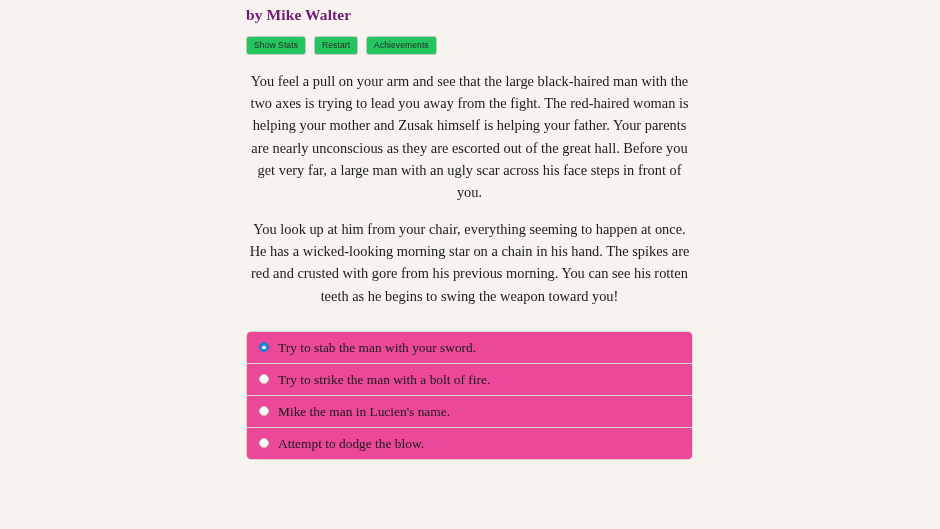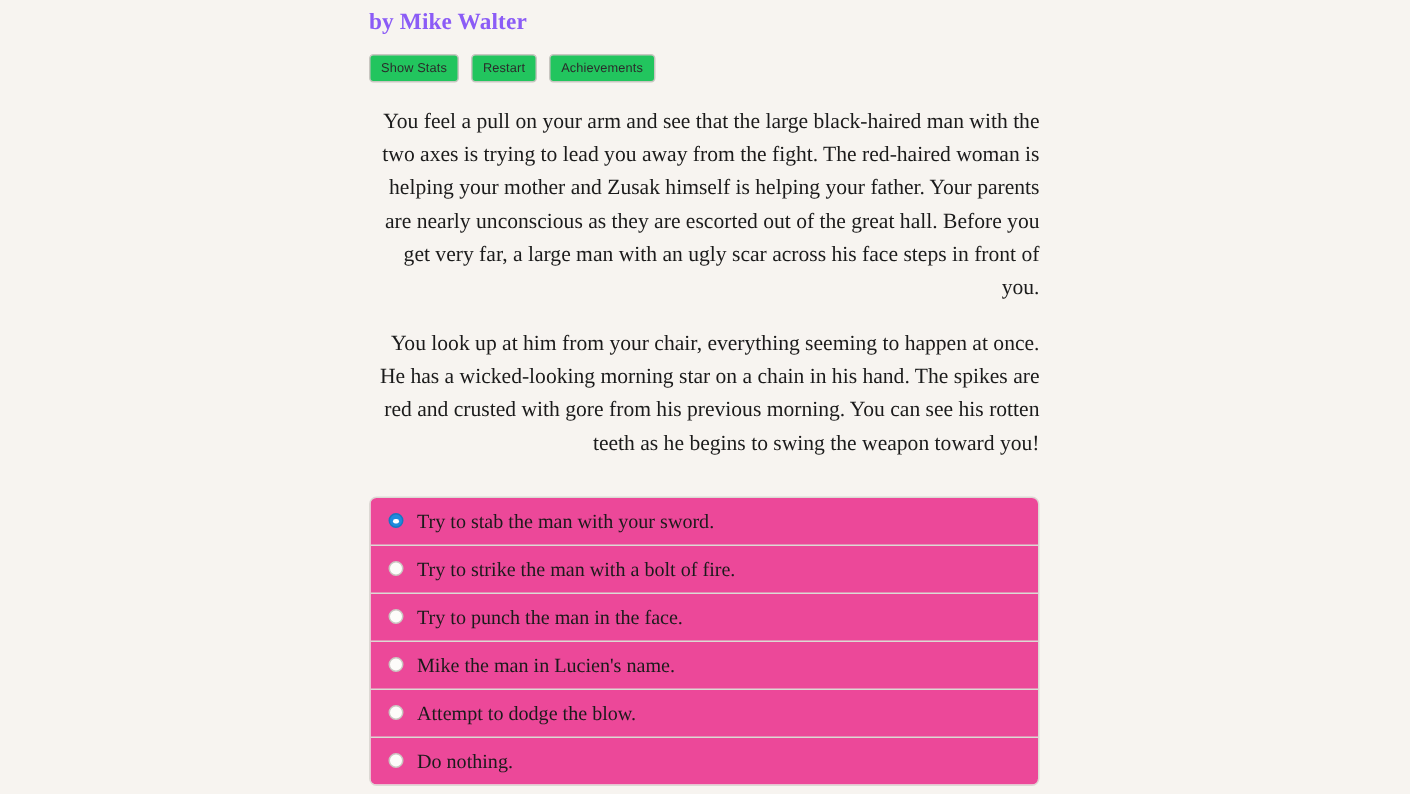--- a/index.html
+++ b/index.html
@@ -23,21 +23,21 @@
     position: absolute;
     left: 246px;
     top: 0;
     width: 447px;
   }
 
   
   .byline {
     font-family: "Liberation Serif", serif;
     font-size: 15.5px;
-    color: #8b5cf6;
+    color: #701a75;
     letter-spacing: 0.1px;
     margin: 0;
     padding-top: 6px;
     line-height: 1.2;
   }
 
   
   .toolbar {
     display: flex;
     gap: 8px;
@@ -59,21 +59,21 @@
   }
 
   
   .story {
     margin: 0;
     padding-top: 15px;
     font-family: "Liberation Serif", serif;
     font-size: 14.4px;
     line-height: 1.54;
     color: #1b1b1b;
-    text-align: right;
+    text-align: center;
   }
   .story + .story { padding-top: 15px; }
 
   
   .choices {
     margin-top: 24px;
     border: 1px solid #dcd9d4;
     border-radius: 5px;
     background: #f9f7f4;
     overflow: hidden;
@@ -145,30 +145,22 @@
       <div class="choice">
         <span class="radio checked"></span>
         <span class="choice-label">Try to stab the man with your sword.</span>
       </div>
       <div class="choice">
         <span class="radio"></span>
         <span class="choice-label">Try to strike the man with a bolt of fire.</span>
       </div>
       <div class="choice">
         <span class="radio"></span>
-        <span class="choice-label">Try to punch the man in the face.</span>
-      </div>
-      <div class="choice">
-        <span class="radio"></span>
         <span class="choice-label">Mike the man in Lucien's name.</span>
       </div>
       <div class="choice">
         <span class="radio"></span>
         <span class="choice-label">Attempt to dodge the blow.</span>
-      </div>
-      <div class="choice">
-        <span class="radio"></span>
-        <span class="choice-label">Do nothing.</span>
       </div>
     </div>
 
   </div>
 </div>
 
 </body></html>

